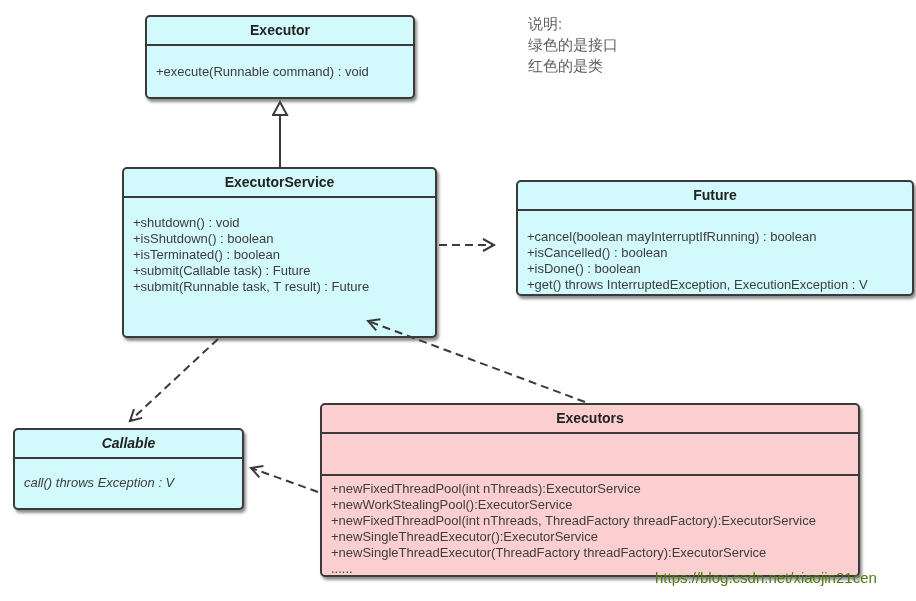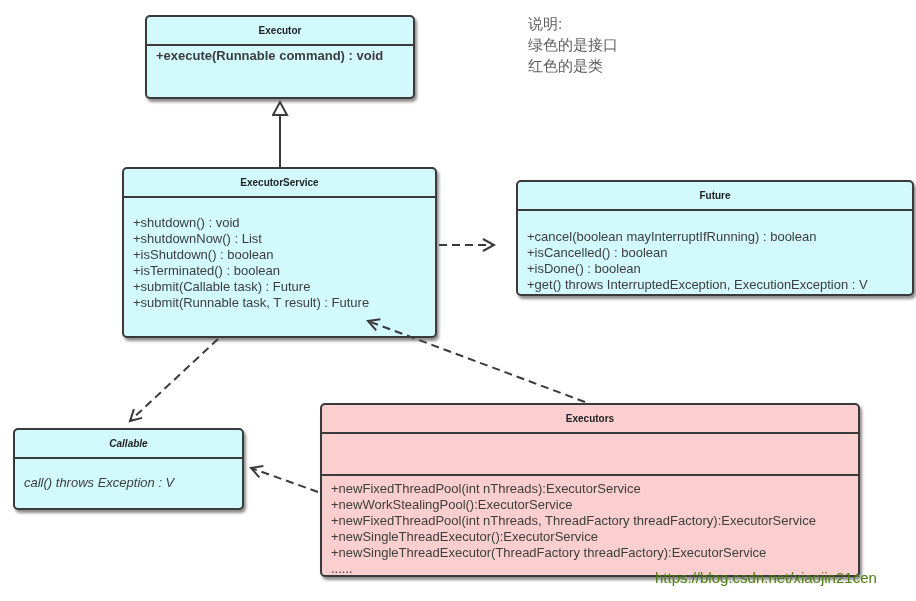--- a/index.html
+++ b/index.html
@@ -15,30 +15,30 @@
     border:2px solid #3a3a3a;
     border-radius:5px;
     box-shadow:2px 3px 3px rgba(0,0,0,0.45);
     box-sizing:border-box;
     z-index:1;
   }
   .cyan{background:#d2f9fc;}
   .pink{background:#fbcfcf;}
   .uml-title{
     height:27px;line-height:27px;
-    text-align:center;font-weight:bold;font-size:10px;color:#222222;
+    text-align:center;font-weight:bold;font-size:14px;color:#222222;
     border-bottom:2px solid #3a3a3a;
     border-radius:3px 3px 0 0;
   }
   .uml-body{font-size:13px;color:#3d3d3d;padding:16px 4px 0 9px;}
   .uml-body .line{line-height:16px;white-space:nowrap;}
   .empty-sec{height:40px;border-bottom:2px solid #3a3a3a;}
 
   #box-executor{left:145px;top:15px;width:270px;height:84px;}
-  #box-executor .uml-body{padding-top:2px;font-weight:bold;}
+  #box-executor .uml-body{padding-top:18px;}
   #box-executorservice{left:122px;top:167px;width:315px;height:171px;}
   #box-executorservice .uml-body{padding-top:17px;}
   #box-future{left:516px;top:180px;width:398px;height:116px;}
   #box-future .uml-body{padding-top:18px;}
   #box-callable{left:13px;top:428px;width:231px;height:82px;font-style:italic;}
   #box-callable .uml-body{padding-top:16px;}
   #box-executors{left:320px;top:403px;width:540px;height:174px;}
   #box-executors .uml-body{padding-top:5px;}
 
   #legend{
@@ -69,21 +69,20 @@
     <div class="uml-title">Executor</div>
     <div class="uml-body">
         <div class="line">+execute(Runnable command) : void</div>
       </div>
   </div>
 
   <div class="uml-box cyan" id="box-executorservice">
     <div class="uml-title">ExecutorService</div>
     <div class="uml-body">
         <div class="line">+shutdown() : void</div>
-        <div class="line">+shutdownNow() : List</div>
         <div class="line">+isShutdown() : boolean</div>
         <div class="line">+isTerminated() : boolean</div>
         <div class="line">+submit(Callable task) : Future</div>
         <div class="line">+submit(Runnable task, T result) : Future</div>
       </div>
   </div>
 
   <div class="uml-box cyan" id="box-future">
     <div class="uml-title">Future</div>
     <div class="uml-body">

